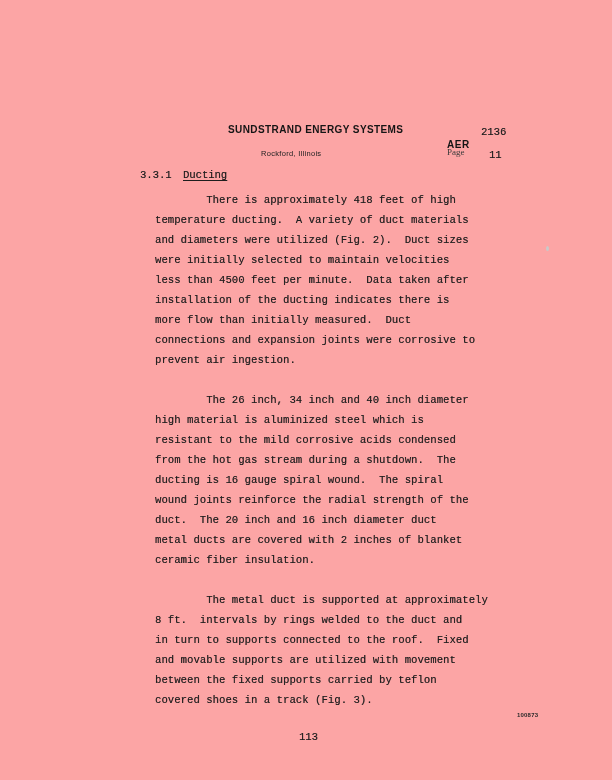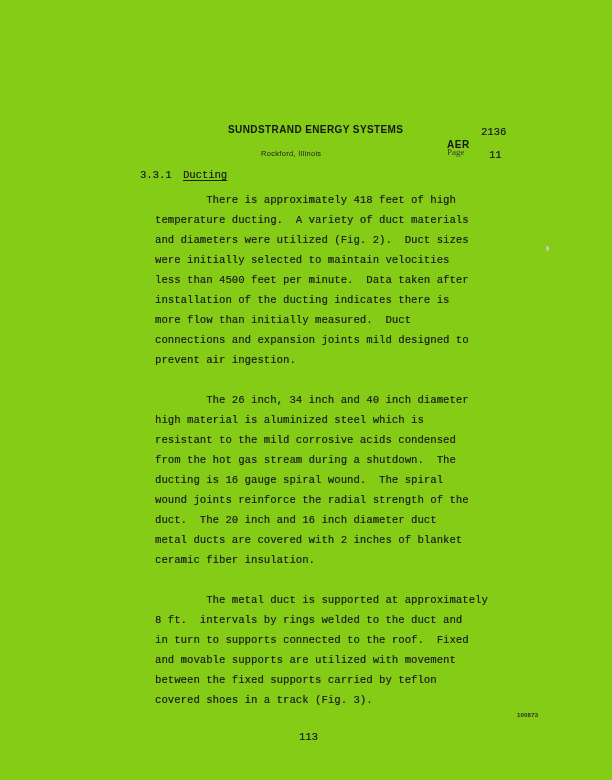--- a/index.html
+++ b/index.html
@@ -1,21 +1,21 @@
 <!DOCTYPE html>
 <html><head>
 <meta charset="utf-8">
 <style>
   * { margin: 0; padding: 0; box-sizing: border-box; }
   html, body { background: #ffffff; }
   .page {
     position: relative;
     width: 612px;
     height: 780px;
-    background: #84cc16;
+    background: #fca5a5;
     overflow: hidden;
     color: #1d1d1d;
     font-family: "Liberation Mono", "DejaVu Sans Mono", monospace;
   }
   .abs { position: absolute; }
   .sans  { font-family: "Liberation Sans", "DejaVu Sans", sans-serif; }
   .serif { font-family: "Liberation Serif", "DejaVu Serif", serif; }
   .mono  { font-family: "Liberation Mono", "DejaVu Sans Mono", monospace; }
 
   
@@ -68,21 +68,21 @@
 
   <div class="abs mono body-text">
     <div class="para">
         <div class="bline">        There is approximately 418 feet of high</div>
         <div class="bline">temperature ducting.  A variety of duct materials</div>
         <div class="bline">and diameters were utilized (Fig. 2).  Duct sizes</div>
         <div class="bline">were initially selected to maintain velocities</div>
         <div class="bline">less than 4500 feet per minute.  Data taken after</div>
         <div class="bline">installation of the ducting indicates there is</div>
         <div class="bline">more flow than initially measured.  Duct</div>
-        <div class="bline">connections and expansion joints mild designed to</div>
+        <div class="bline">connections and expansion joints were corrosive to</div>
         <div class="bline">prevent air ingestion.</div>
       </div>
     <div class="para">
         <div class="bline">        The 26 inch, 34 inch and 40 inch diameter</div>
         <div class="bline">high material is aluminized steel which is</div>
         <div class="bline">resistant to the mild corrosive acids condensed</div>
         <div class="bline">from the hot gas stream during a shutdown.  The</div>
         <div class="bline">ducting is 16 gauge spiral wound.  The spiral</div>
         <div class="bline">wound joints reinforce the radial strength of the</div>
         <div class="bline">duct.  The 20 inch and 16 inch diameter duct</div>

